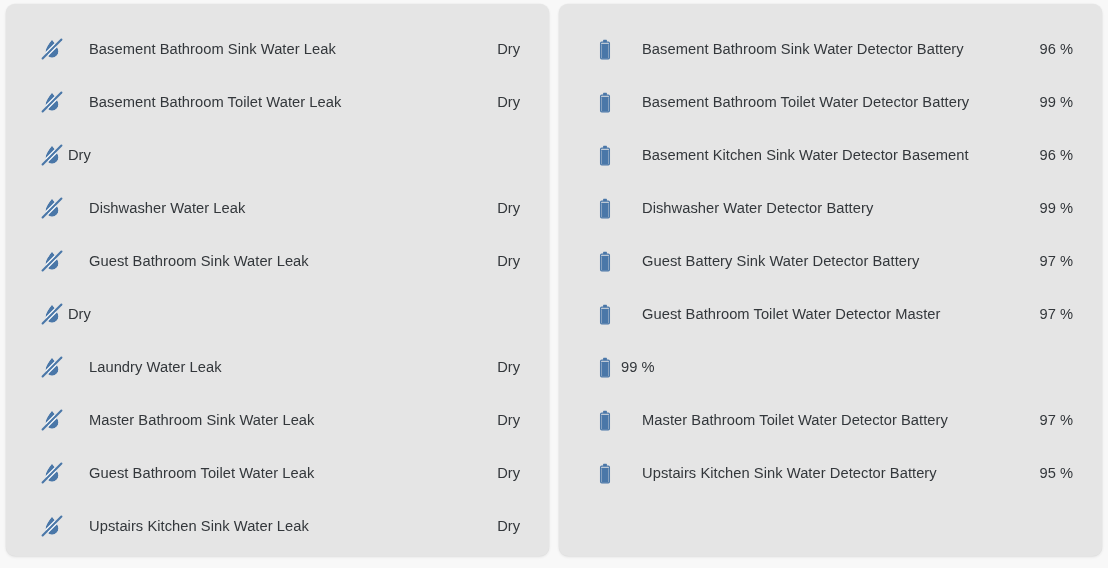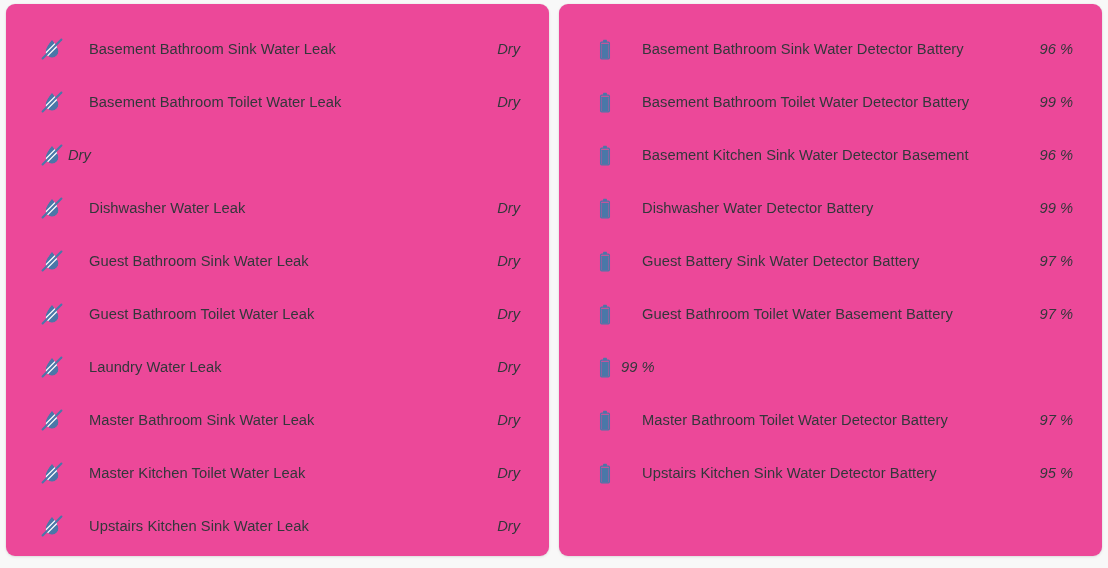--- a/index.html
+++ b/index.html
@@ -19,21 +19,21 @@
   .dashboard {
     width: 1108px;
     height: 568px;
     display: flex;
     align-items: flex-start;
     padding: 4px 6px 12px 6px;
     gap: 10px;
   }
 
   .card {
-    background: #ec4899;
+    background: #e5e5e5;
     border-radius: 9px;
     box-shadow: 0 1px 3px rgba(0,0,0,0.10), 0 0 0 0.5px rgba(0,0,0,0.035);
     height: 552px;
     flex: 1 1 0;
     min-width: 0;
     padding: 18px 16px 18px 16px;
     display: flex;
     flex-direction: column;
     justify-content: flex-start;
   }
@@ -66,21 +66,20 @@
     padding-left: 21px;
   }
 
   .row-value {
     flex: 0 0 auto;
     font-size: 14.7px;
     color: #33373b;
     text-align: left;
     white-space: nowrap;
     padding-right: 13px;
-    font-style: italic;
   }
 
   svg { display: block; }
 </style>
 </head>
 <body>
 
 <div class="dashboard">
 
   <div class="card" id="panel-0">
@@ -193,81 +192,80 @@
                 </clipPath>
               </defs>
               <g clip-path="url(#dropclip)">
                 <path d="M12 2.8 C12 2.8 5.6 10.2 5.6 14.3 a6.4 6.4 0 0 0 12.8 0 C18.4 10.2 12 2.8 12 2.8 Z" fill="#4a77a8"></path>
                 <line x1="2" y1="22" x2="22" y2="2" stroke="#ffffff" stroke-width="4.6"></line>
               </g>
               <line x1="2.6" y1="21.4" x2="21.4" y2="2.6" stroke="#4a77a8" stroke-width="2.1" stroke-linecap="round"></line>
             </svg>
           </span>
         </div>
+        <div class="row-value">Dry</div>
+      </div>
+      <div class="row">
+        <div class="row-icon">
+          <span class="icon">
+            <svg width="24" height="24" viewBox="0 0 24 24">
+              <defs>
+                <clipPath id="dropclip">
+                  <path d="M12 2.8 C12 2.8 5.6 10.2 5.6 14.3 a6.4 6.4 0 0 0 12.8 0 C18.4 10.2 12 2.8 12 2.8 Z"></path>
+                </clipPath>
+              </defs>
+              <g clip-path="url(#dropclip)">
+                <path d="M12 2.8 C12 2.8 5.6 10.2 5.6 14.3 a6.4 6.4 0 0 0 12.8 0 C18.4 10.2 12 2.8 12 2.8 Z" fill="#4a77a8"></path>
+                <line x1="2" y1="22" x2="22" y2="2" stroke="#ffffff" stroke-width="4.6"></line>
+              </g>
+              <line x1="2.6" y1="21.4" x2="21.4" y2="2.6" stroke="#4a77a8" stroke-width="2.1" stroke-linecap="round"></line>
+            </svg>
+          </span>
+        </div>
+        <div class="row-label">Laundry Water Leak</div>
+        <div class="row-value">Dry</div>
+      </div>
+      <div class="row">
+        <div class="row-icon">
+          <span class="icon">
+            <svg width="24" height="24" viewBox="0 0 24 24">
+              <defs>
+                <clipPath id="dropclip">
+                  <path d="M12 2.8 C12 2.8 5.6 10.2 5.6 14.3 a6.4 6.4 0 0 0 12.8 0 C18.4 10.2 12 2.8 12 2.8 Z"></path>
+                </clipPath>
+              </defs>
+              <g clip-path="url(#dropclip)">
+                <path d="M12 2.8 C12 2.8 5.6 10.2 5.6 14.3 a6.4 6.4 0 0 0 12.8 0 C18.4 10.2 12 2.8 12 2.8 Z" fill="#4a77a8"></path>
+                <line x1="2" y1="22" x2="22" y2="2" stroke="#ffffff" stroke-width="4.6"></line>
+              </g>
+              <line x1="2.6" y1="21.4" x2="21.4" y2="2.6" stroke="#4a77a8" stroke-width="2.1" stroke-linecap="round"></line>
+            </svg>
+          </span>
+        </div>
+        <div class="row-label">Master Bathroom Sink Water Leak</div>
+        <div class="row-value">Dry</div>
+      </div>
+      <div class="row">
+        <div class="row-icon">
+          <span class="icon">
+            <svg width="24" height="24" viewBox="0 0 24 24">
+              <defs>
+                <clipPath id="dropclip">
+                  <path d="M12 2.8 C12 2.8 5.6 10.2 5.6 14.3 a6.4 6.4 0 0 0 12.8 0 C18.4 10.2 12 2.8 12 2.8 Z"></path>
+                </clipPath>
+              </defs>
+              <g clip-path="url(#dropclip)">
+                <path d="M12 2.8 C12 2.8 5.6 10.2 5.6 14.3 a6.4 6.4 0 0 0 12.8 0 C18.4 10.2 12 2.8 12 2.8 Z" fill="#4a77a8"></path>
+                <line x1="2" y1="22" x2="22" y2="2" stroke="#ffffff" stroke-width="4.6"></line>
+              </g>
+              <line x1="2.6" y1="21.4" x2="21.4" y2="2.6" stroke="#4a77a8" stroke-width="2.1" stroke-linecap="round"></line>
+            </svg>
+          </span>
+        </div>
         <div class="row-label">Guest Bathroom Toilet Water Leak</div>
-        <div class="row-value">Dry</div>
-      </div>
-      <div class="row">
-        <div class="row-icon">
-          <span class="icon">
-            <svg width="24" height="24" viewBox="0 0 24 24">
-              <defs>
-                <clipPath id="dropclip">
-                  <path d="M12 2.8 C12 2.8 5.6 10.2 5.6 14.3 a6.4 6.4 0 0 0 12.8 0 C18.4 10.2 12 2.8 12 2.8 Z"></path>
-                </clipPath>
-              </defs>
-              <g clip-path="url(#dropclip)">
-                <path d="M12 2.8 C12 2.8 5.6 10.2 5.6 14.3 a6.4 6.4 0 0 0 12.8 0 C18.4 10.2 12 2.8 12 2.8 Z" fill="#4a77a8"></path>
-                <line x1="2" y1="22" x2="22" y2="2" stroke="#ffffff" stroke-width="4.6"></line>
-              </g>
-              <line x1="2.6" y1="21.4" x2="21.4" y2="2.6" stroke="#4a77a8" stroke-width="2.1" stroke-linecap="round"></line>
-            </svg>
-          </span>
-        </div>
-        <div class="row-label">Laundry Water Leak</div>
-        <div class="row-value">Dry</div>
-      </div>
-      <div class="row">
-        <div class="row-icon">
-          <span class="icon">
-            <svg width="24" height="24" viewBox="0 0 24 24">
-              <defs>
-                <clipPath id="dropclip">
-                  <path d="M12 2.8 C12 2.8 5.6 10.2 5.6 14.3 a6.4 6.4 0 0 0 12.8 0 C18.4 10.2 12 2.8 12 2.8 Z"></path>
-                </clipPath>
-              </defs>
-              <g clip-path="url(#dropclip)">
-                <path d="M12 2.8 C12 2.8 5.6 10.2 5.6 14.3 a6.4 6.4 0 0 0 12.8 0 C18.4 10.2 12 2.8 12 2.8 Z" fill="#4a77a8"></path>
-                <line x1="2" y1="22" x2="22" y2="2" stroke="#ffffff" stroke-width="4.6"></line>
-              </g>
-              <line x1="2.6" y1="21.4" x2="21.4" y2="2.6" stroke="#4a77a8" stroke-width="2.1" stroke-linecap="round"></line>
-            </svg>
-          </span>
-        </div>
-        <div class="row-label">Master Bathroom Sink Water Leak</div>
-        <div class="row-value">Dry</div>
-      </div>
-      <div class="row">
-        <div class="row-icon">
-          <span class="icon">
-            <svg width="24" height="24" viewBox="0 0 24 24">
-              <defs>
-                <clipPath id="dropclip">
-                  <path d="M12 2.8 C12 2.8 5.6 10.2 5.6 14.3 a6.4 6.4 0 0 0 12.8 0 C18.4 10.2 12 2.8 12 2.8 Z"></path>
-                </clipPath>
-              </defs>
-              <g clip-path="url(#dropclip)">
-                <path d="M12 2.8 C12 2.8 5.6 10.2 5.6 14.3 a6.4 6.4 0 0 0 12.8 0 C18.4 10.2 12 2.8 12 2.8 Z" fill="#4a77a8"></path>
-                <line x1="2" y1="22" x2="22" y2="2" stroke="#ffffff" stroke-width="4.6"></line>
-              </g>
-              <line x1="2.6" y1="21.4" x2="21.4" y2="2.6" stroke="#4a77a8" stroke-width="2.1" stroke-linecap="round"></line>
-            </svg>
-          </span>
-        </div>
-        <div class="row-label">Master Kitchen Toilet Water Leak</div>
         <div class="row-value">Dry</div>
       </div>
       <div class="row">
         <div class="row-icon">
           <span class="icon">
             <svg width="24" height="24" viewBox="0 0 24 24">
               <defs>
                 <clipPath id="dropclip">
                   <path d="M12 2.8 C12 2.8 5.6 10.2 5.6 14.3 a6.4 6.4 0 0 0 12.8 0 C18.4 10.2 12 2.8 12 2.8 Z"></path>
                 </clipPath>
@@ -354,21 +352,21 @@
       <div class="row">
         <div class="row-icon">
           <span class="icon">
             <svg width="24" height="24" viewBox="0 0 24 24">
               <rect x="10.1" y="2.7" width="3.8" height="2.5" rx="0.5" fill="#4a77a8"></rect>
               <rect x="7.6" y="5.2" width="8.8" height="16.6" rx="1.1" fill="none" stroke="#4a77a8" stroke-width="1.25"></rect>
               <rect x="8.5" y="6.699999999999999" width="7" height="14.750000000000002" rx="0.6" fill="#4a77a8"></rect>
             </svg>
           </span>
         </div>
-        <div class="row-label">Guest Bathroom Toilet Water Basement Battery</div>
+        <div class="row-label">Guest Bathroom Toilet Water Detector Master</div>
         <div class="row-value">97 %</div>
       </div>
       <div class="row">
         <div class="row-icon">
           <span class="icon">
             <svg width="24" height="24" viewBox="0 0 24 24">
               <rect x="10.1" y="2.7" width="3.8" height="2.5" rx="0.5" fill="#4a77a8"></rect>
               <rect x="7.6" y="5.2" width="8.8" height="16.6" rx="1.1" fill="none" stroke="#4a77a8" stroke-width="1.25"></rect>
               <rect x="8.5" y="6.699999999999999" width="7" height="14.750000000000002" rx="0.6" fill="#4a77a8"></rect>
             </svg>

